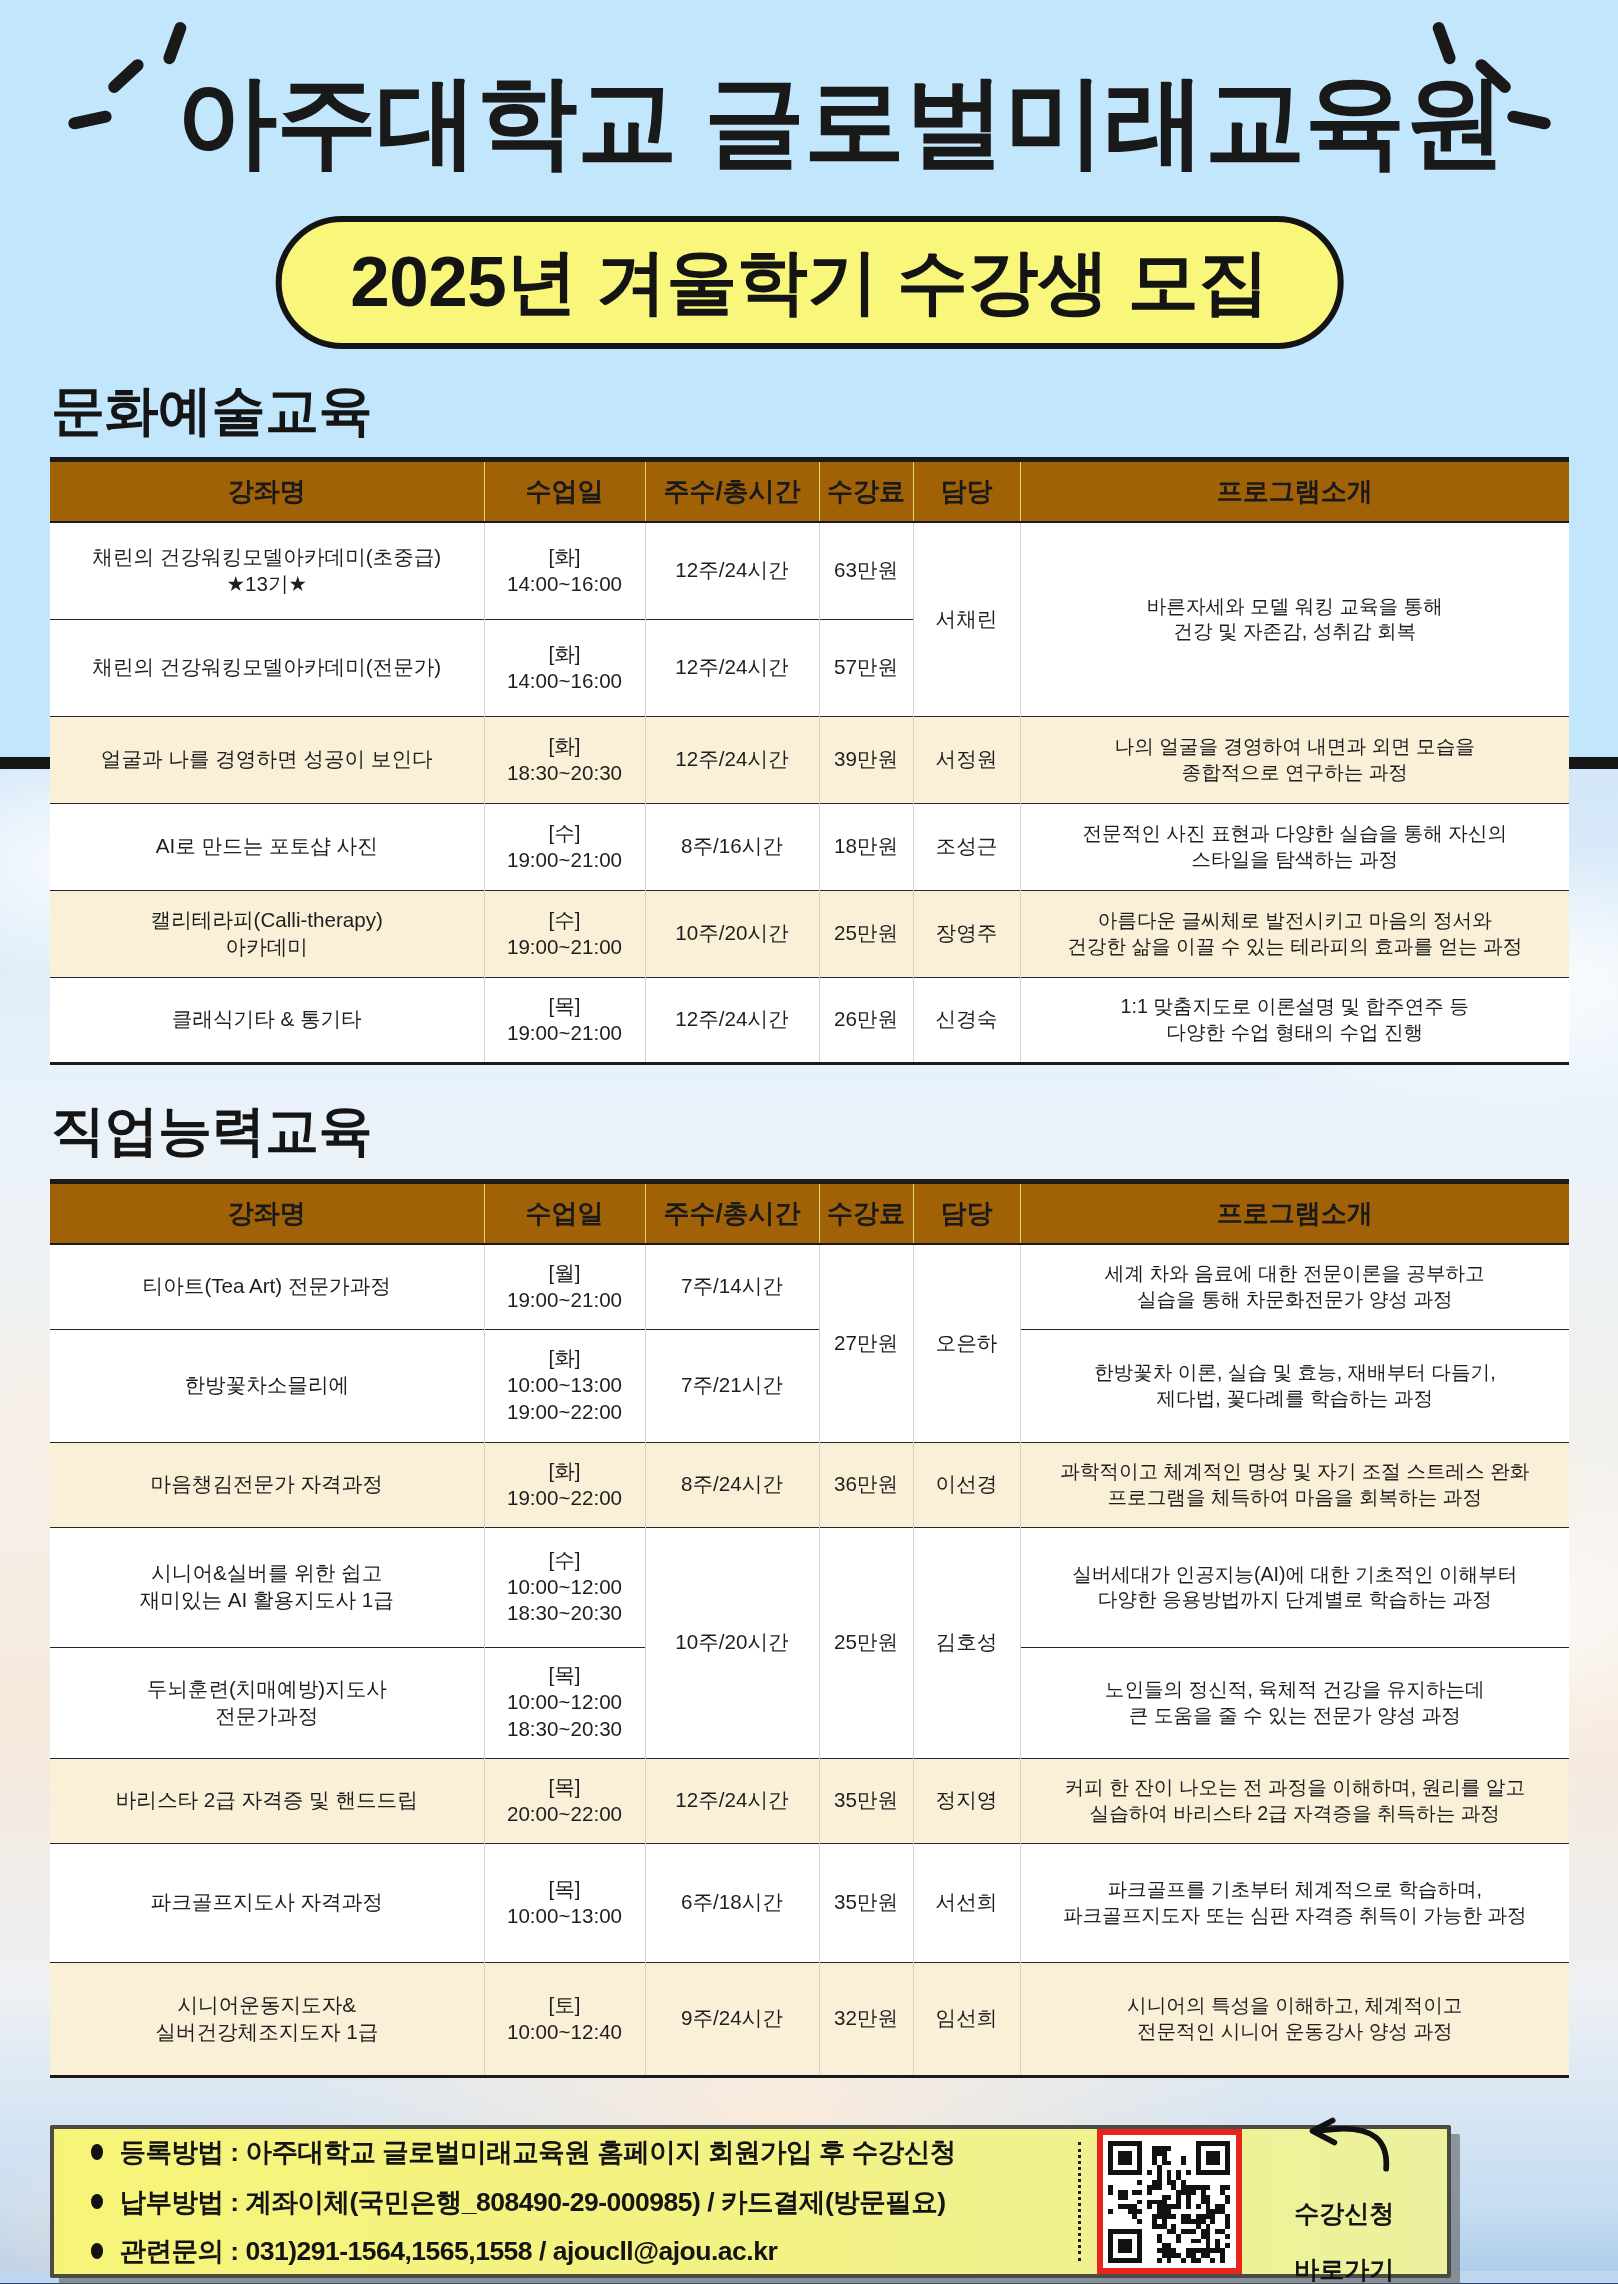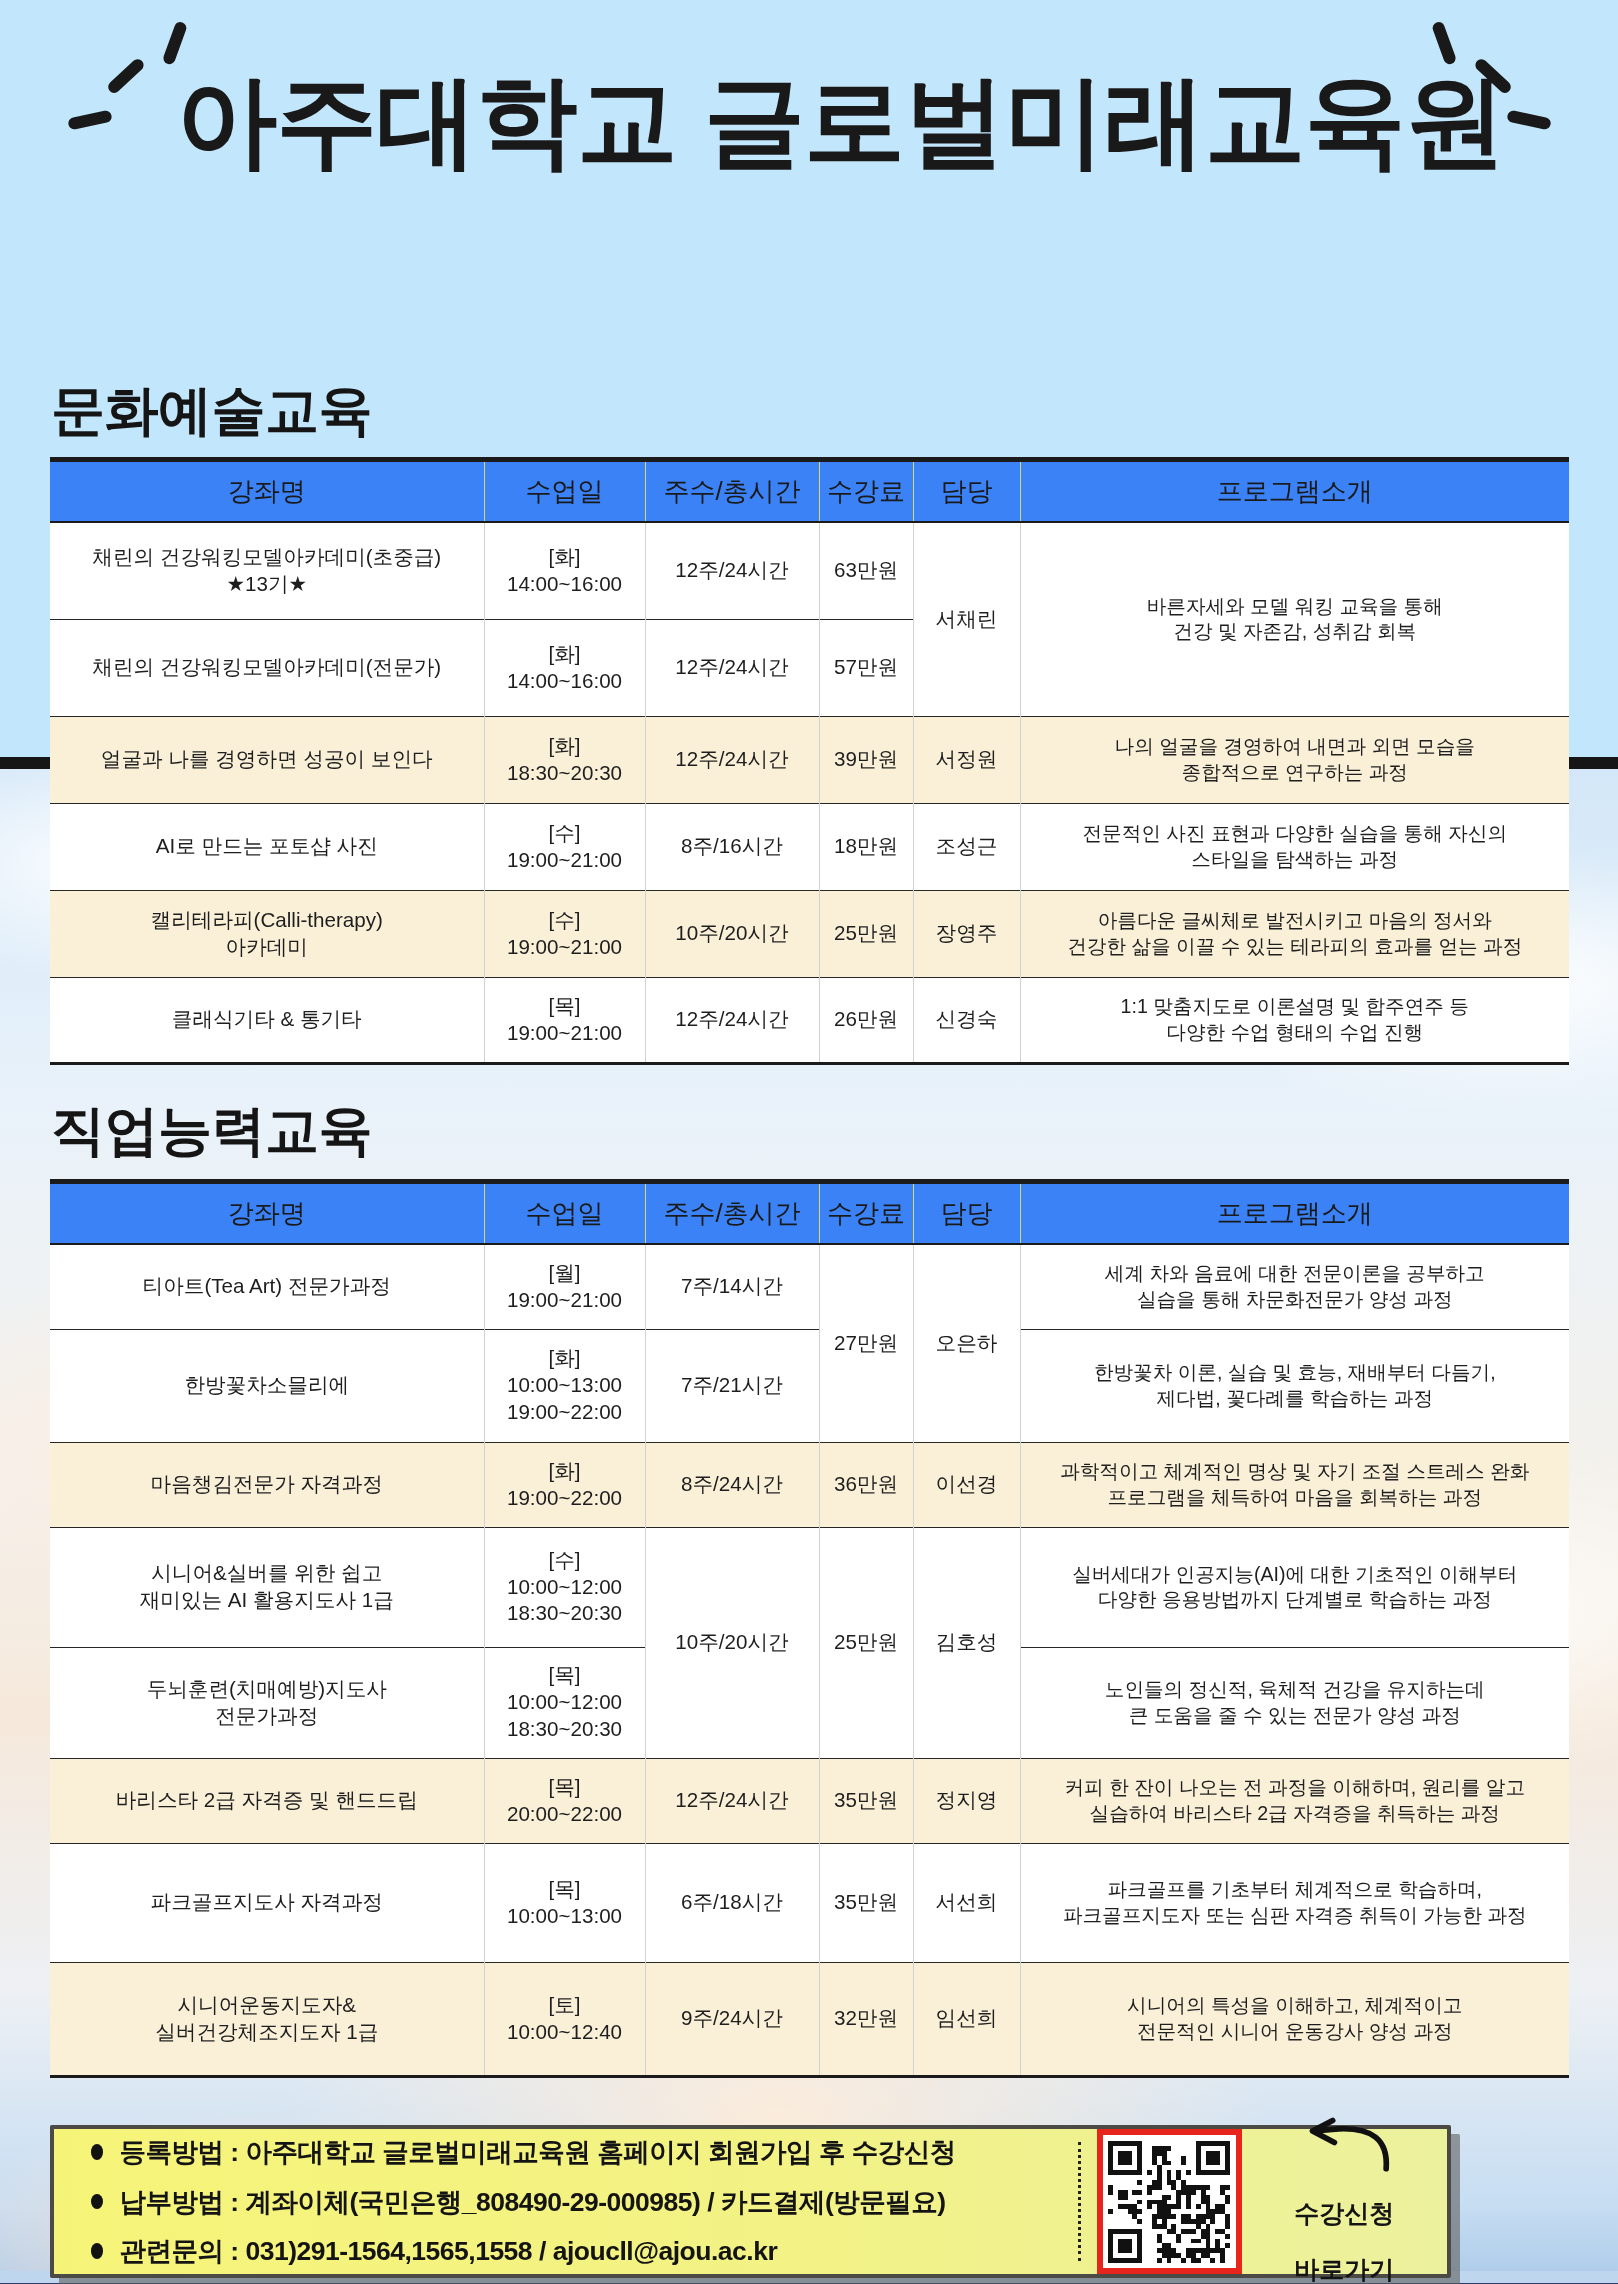--- a/index.html
+++ b/index.html
@@ -49,21 +49,21 @@
     position:absolute;left:51px;margin:0;font-size:54px;font-weight:900;color:#151515;letter-spacing:-0.5px;
   }
   .heading-1{top:375px;}
   .heading-2{top:1095px;}
 
   
   .course-table{position:absolute;left:50px;border-collapse:collapse;table-layout:fixed;width:1518px;background:transparent;}
   .table-1{top:457px;}
   .table-2{top:1179px;}
   .course-table th{
-    background:#3b82f6;font-size:26px;font-weight:400;color:#1a1a1a;
+    background:#a16207;font-size:26px;font-weight:700;color:#1a1a1a;
     border-top:5.5px solid #1b1b1b;border-bottom:2.3px solid #1b1b1b;padding:12px 3.7px;
   }
   .course-table td{
     font-size:20.6px;line-height:1.3;text-align:center;vertical-align:middle;color:#1e1e1e;
     border-top:1.8px solid #262626;white-space:pre-line;padding:5.5px 4.6px;font-weight:500;
   }
   .course-table td.col-5{font-size:19.6px;}
   .course-table td.col-1,.course-table td.col-2,.course-table td.col-3,.course-table td.col-4,.course-table td.col-5{border-left:0.9px solid #d2d2d2;}
   .course-table th.col-1,.course-table th.col-2,.course-table th.col-3,.course-table th.col-4,.course-table th.col-5{border-left:0.9px solid #d8d66e;}
   .course-table tbody tr:last-child td{border-bottom:3.2px solid #1b1b1b;}
@@ -104,20 +104,23 @@
       <span class="tick t2"></span>
       <span class="tick t3"></span>
   </div>
   <div class="ticks ticks-right">
     <span class="tick t1"></span>
       <span class="tick t2"></span>
       <span class="tick t3"></span>
   </div>
   <div class="title-wrap">
     <h1 class="page-title">아주대학교 글로벌미래교육원</h1>
+  </div>
+  <div class="subtitle-pill">
+    <span class="subtitle-text">2025년 겨울학기 수강생 모집</span>
   </div>
 
   <h2 class="section-heading heading-1">문화예술교육</h2>
   <table class="course-table table-1">
       <colgroup>
         <col style="width: 434px;">
         <col style="width: 161px;">
         <col style="width: 174px;">
         <col style="width: 94px;">
         <col style="width: 107px;">

